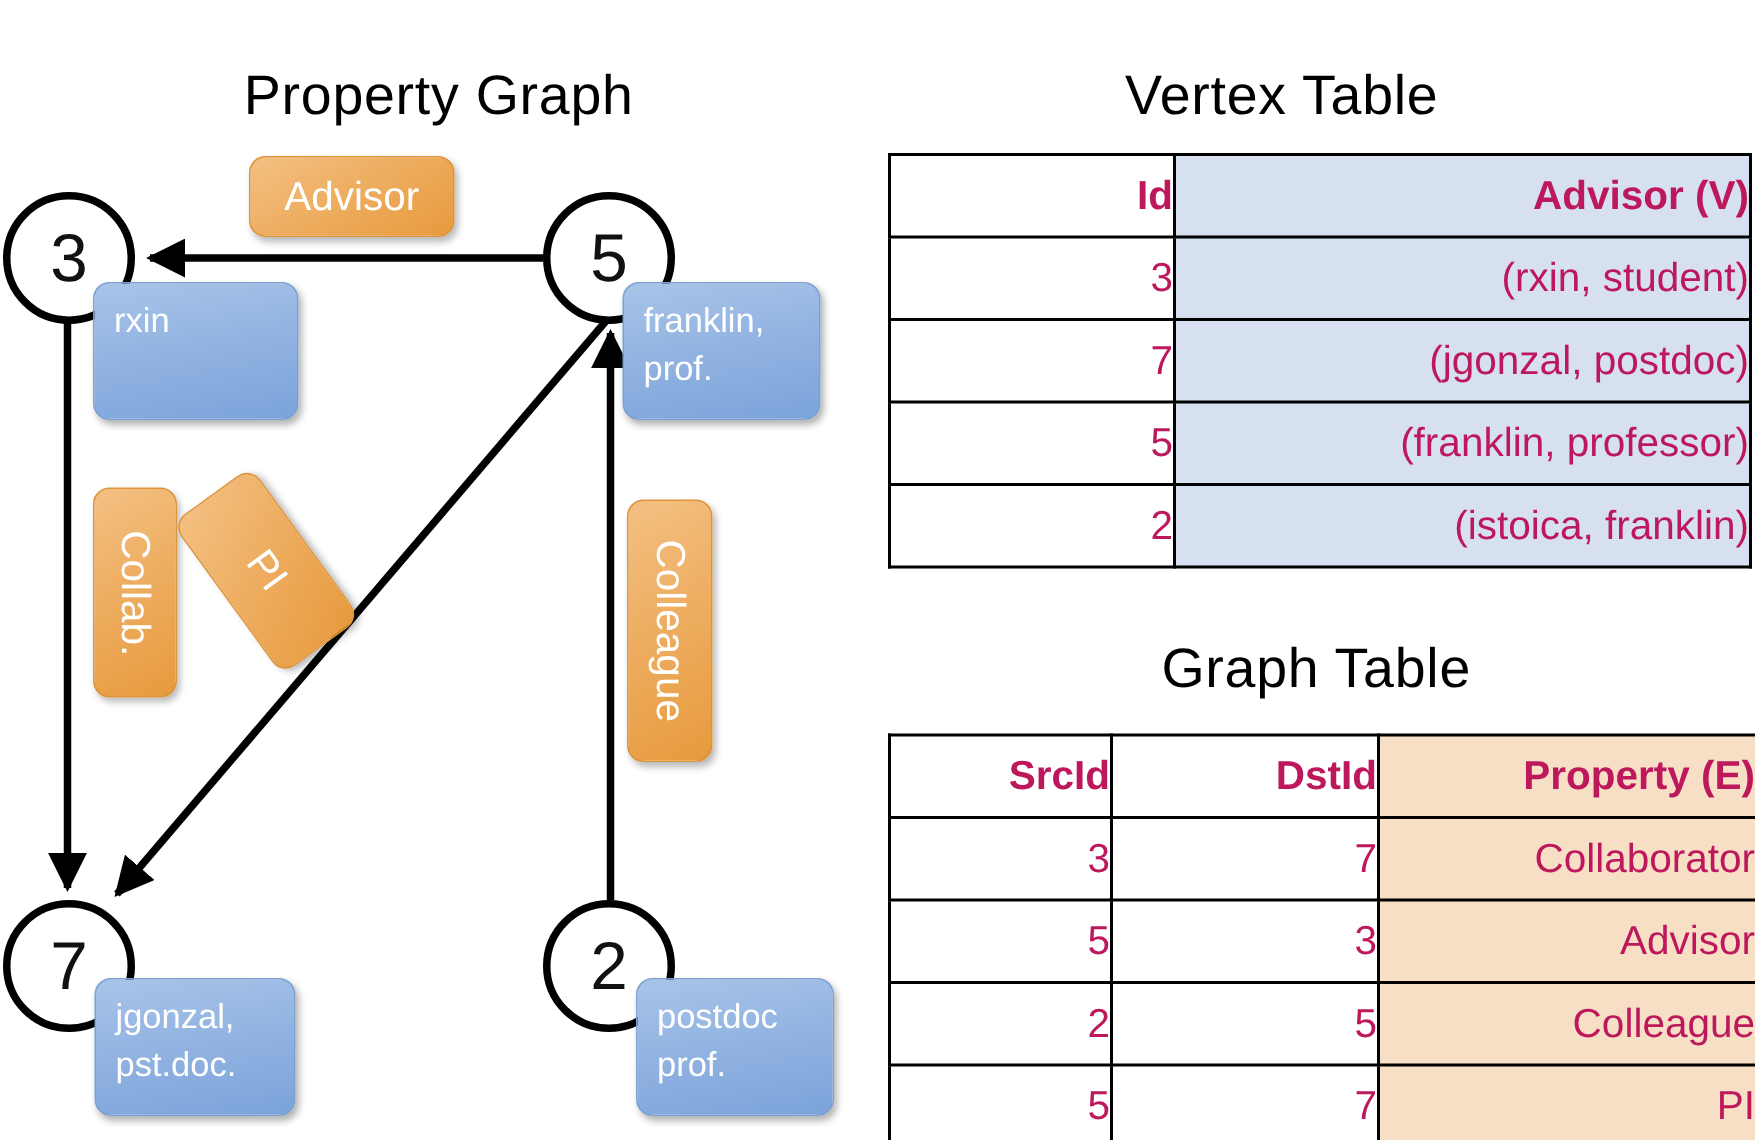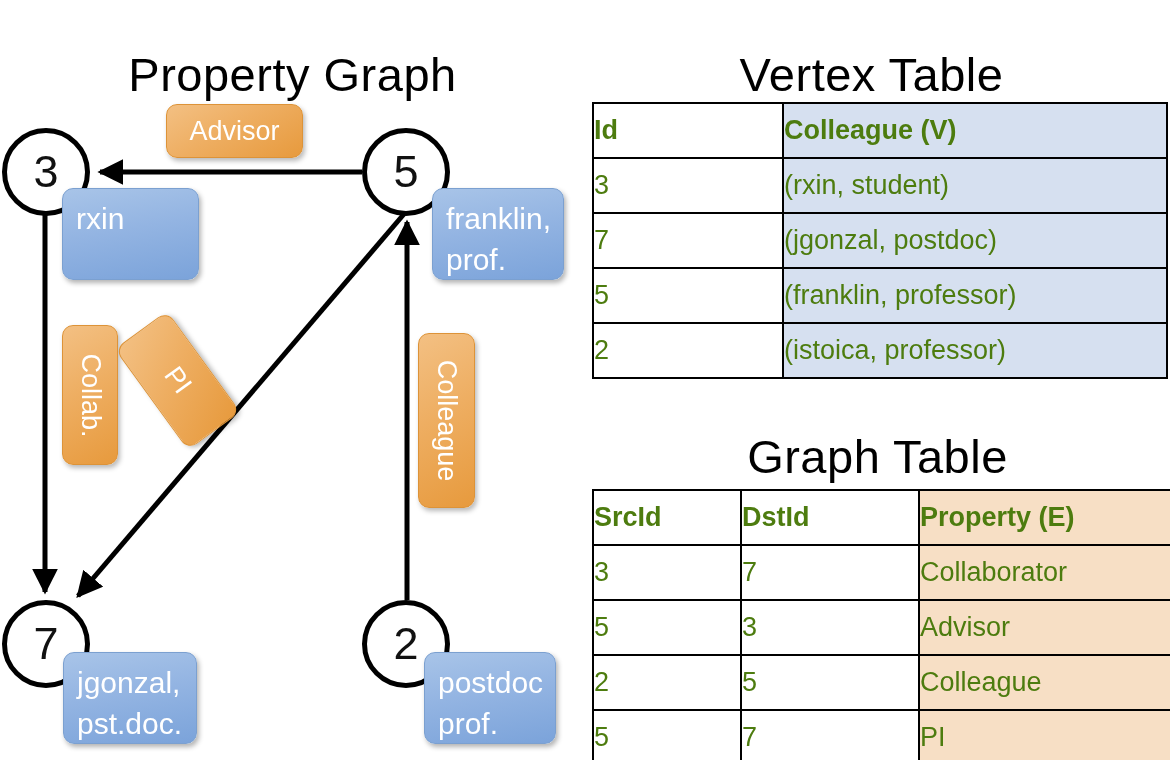--- a/index.html
+++ b/index.html
@@ -14,29 +14,29 @@
     overflow: hidden;
     font-family: "Liberation Sans", sans-serif;
     color: #000;
   }
 
   
   .section-title {
     position: absolute;
     font-family: "Liberation Sans", sans-serif;
     font-weight: 300;
-    font-size: 47px;
+    font-size: 37px;
     letter-spacing: 0.5px;
     color: #000;
     text-align: center;
     white-space: nowrap;
     line-height: 1;
   }
   #title-property-graph { left: 0px;   top: 20px;  width: 585px; }
-  #title-vertex-table   { left: 579px; top: 20px;  width: 585px; }
+  #title-vertex-table   { left: 562px; top: 20px;  width: 585px; }
   #title-edge-table     { left: 585px; top: 402px; width: 585px; }
 
   
   #graph-panel {
     position: absolute;
     left: 0; top: 0;
     width: 585px; height: 760px;
   }
   #graph-svg {
     position: absolute;
@@ -65,21 +65,21 @@
   .prop-box {
     position: absolute;
     border-radius: 11px;
     box-sizing: border-box;
     background: linear-gradient(170deg, #a8c4e8 0%, #93b4e2 45%, #7ba3da 100%);
     border: 1px solid #7ba0d0;
     box-shadow: 2px 3px 5px rgba(0,0,0,0.30);
     color: #ffffff;
     font-family: "Liberation Sans", sans-serif;
     font-weight: 300;
-    font-size: 30px;
+    font-size: 23px;
     line-height: 1.38;
     padding: 9px 0 0 13px;
     z-index: 8;
   }
 
   
   .edge-tag {
     position: absolute;
     border-radius: 11px;
     box-sizing: border-box;
@@ -101,24 +101,24 @@
 
   
   table.grid {
     position: absolute;
     border-collapse: collapse;
     table-layout: fixed;
     font-family: "Liberation Sans", sans-serif;
   }
   table.grid td, table.grid th {
     border: 2px solid #000;
-    text-align: left;
+    text-align: right;
     font-weight: 300;
     font-size: 27px;
-    color: #4d7c0f;
+    color: #be185d;
     padding: 0;
     height: 53px;
     white-space: nowrap;
   }
   table.grid th {
     font-weight: bold;
     font-size: 27px;
   }
   .cell-blue  { background: #d6e0f0; }
   .cell-peach { background: #f7dfc5; }
@@ -160,21 +160,21 @@
     <span>7</span>
   </div>
   <div class="graph-node" style="left:362px; top:600px; width:88px; height:88px;">
     <span>2</span>
   </div>
 
   <div class="prop-box" style="left:62px; top:188px; width:137px; height:92px;">
     <div>rxin</div>
   </div>
 
-  <div class="prop-box" style="left:432px; top:188px; width:132px; height:92px;">
+  <div class="prop-box" style="left:415px; top:188px; width:132px; height:92px;">
     <div>franklin,</div>
     <div>prof.</div>
   </div>
 
   <div class="prop-box" style="left:63px; top:652px; width:134px; height:92px;">
     <div>jgonzal,</div>
     <div>pst.doc.</div>
   </div>
 
   <div class="prop-box" style="left:424px; top:652px; width:132px; height:92px;">
@@ -203,39 +203,39 @@
 <h1 class="section-title" id="title-vertex-table">Vertex Table</h1>
 
 <table class="grid" id="vertex-table">
   <colgroup>
       <col style="width:190px">
       <col style="width:384px">
     </colgroup>
   <thead>
     <tr>
       <th class="cell-white">Id</th>
-      <th class="cell-blue">Colleague (V)</th>
+      <th class="cell-blue">Advisor (V)</th>
     </tr>
   </thead>
   <tbody>
     <tr>
       <td class="cell-white">3</td>
       <td class="cell-blue">(rxin, student)</td>
     </tr>
     <tr>
       <td class="cell-white">7</td>
       <td class="cell-blue">(jgonzal, postdoc)</td>
     </tr>
     <tr>
       <td class="cell-white">5</td>
       <td class="cell-blue">(franklin, professor)</td>
     </tr>
     <tr>
       <td class="cell-white">2</td>
-      <td class="cell-blue">(istoica, professor)</td>
+      <td class="cell-blue">(istoica, franklin)</td>
     </tr>
   </tbody>
 </table>
 
 <h1 class="section-title" id="title-edge-table">Graph Table</h1>
 
 <table class="grid" id="edge-table">
   <colgroup>
       <col style="width:148px">
       <col style="width:178px">

